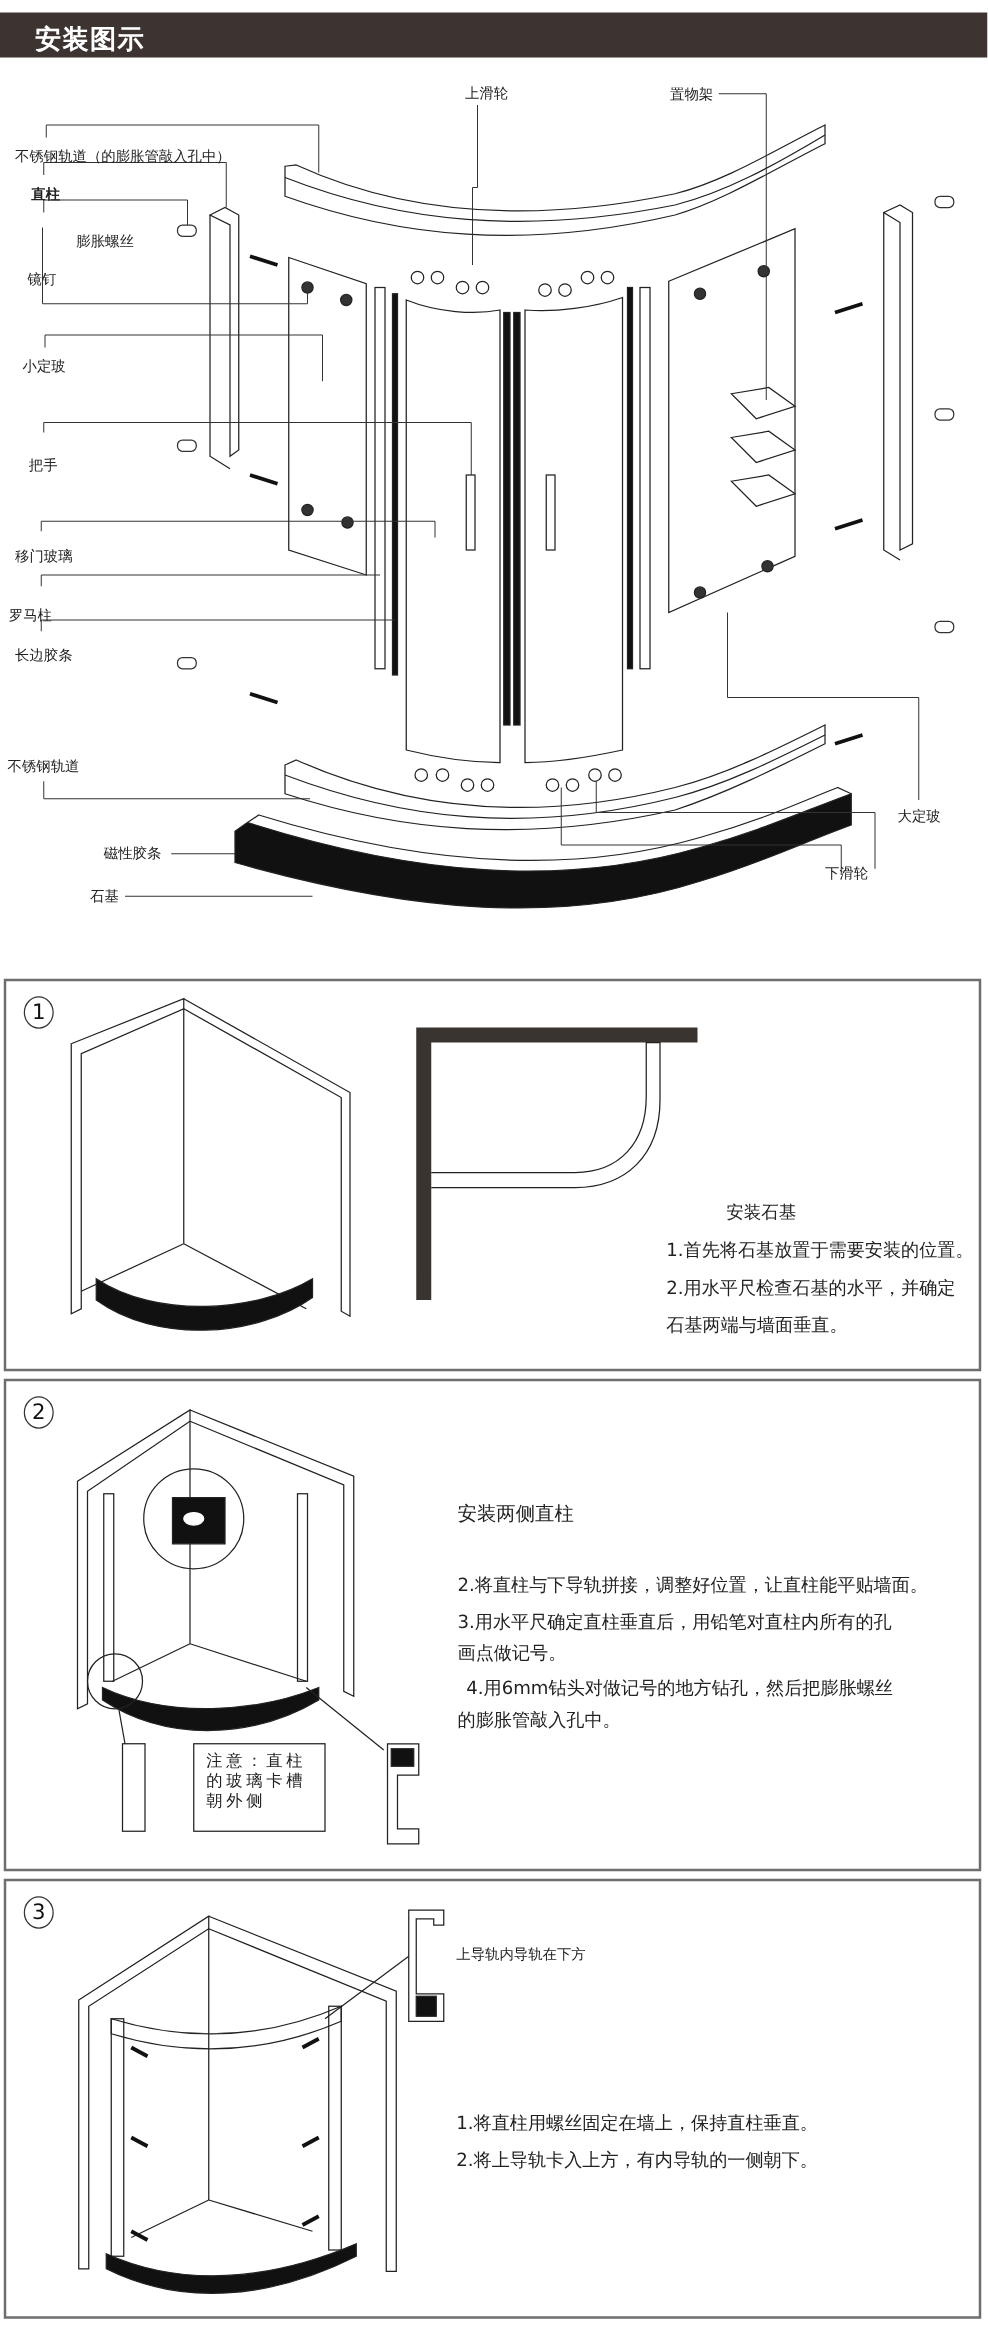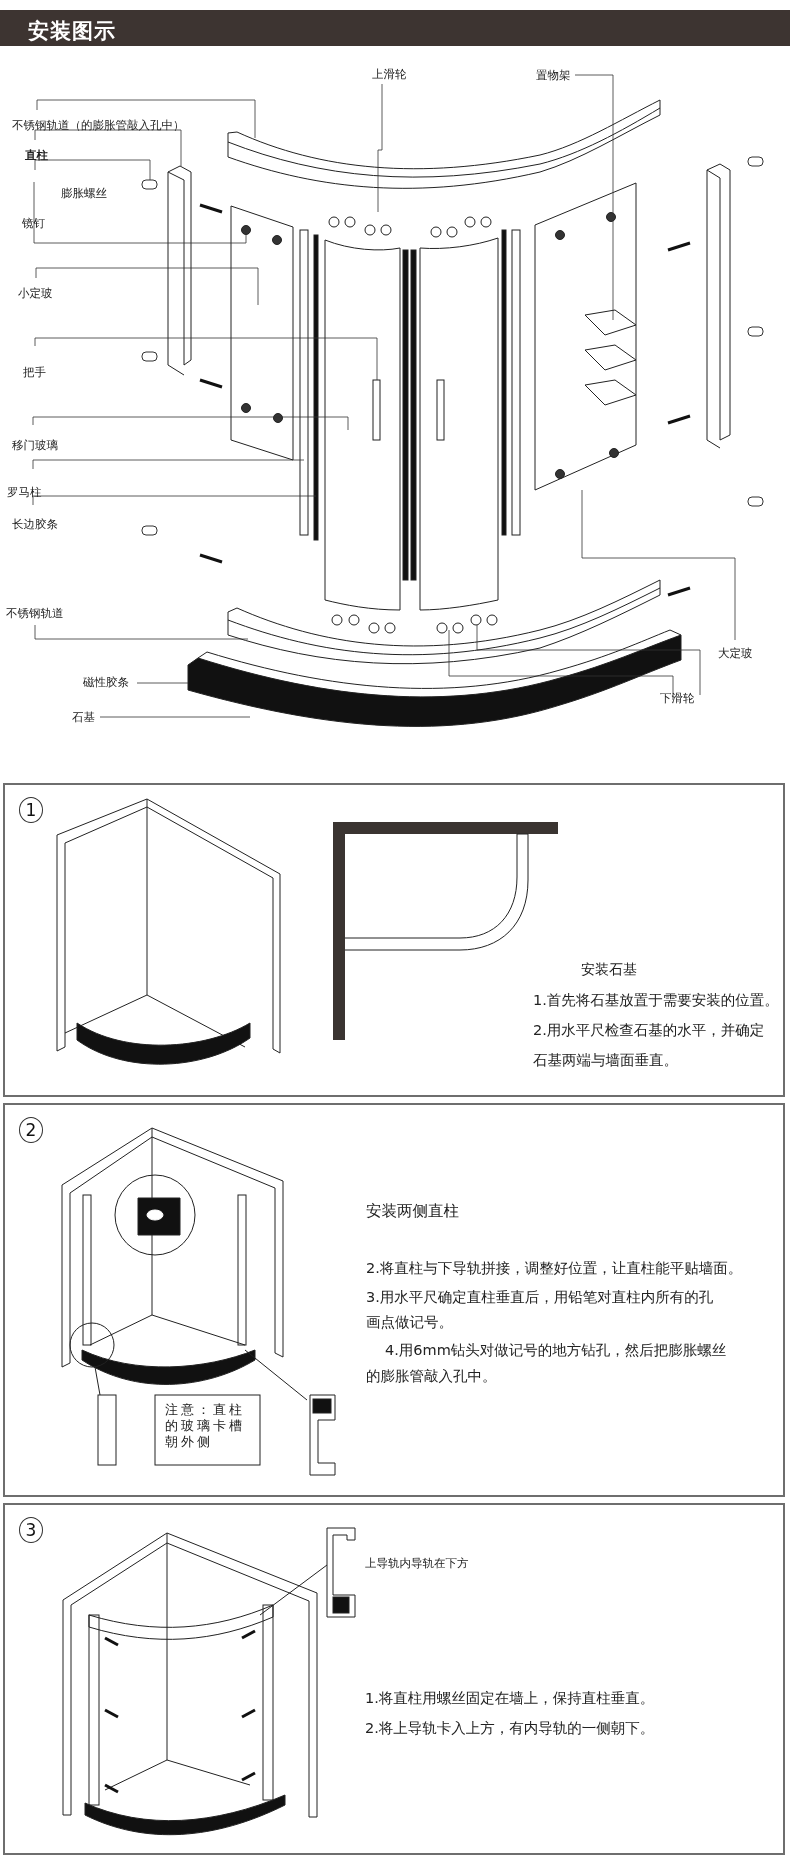--- a/index.html
+++ b/index.html
@@ -187,21 +187,21 @@
   </svg>
   <div class="note" style="left:160px;top:297px;">
     <div>注意：直柱</div>
     <div>的玻璃卡槽</div>
     <div>朝外侧</div>
   </div>
   <span class="stxt" style="left:361px;top:96px;font-size:15.5px;">安装两侧直柱</span>
   <span class="stxt" style="left:361px;top:154px;">2.将直柱与下导轨拼接，调整好位置，让直柱能平贴墙面。</span>
   <span class="stxt" style="left:361px;top:183px;">3.用水平尺确定直柱垂直后，用铅笔对直柱内所有的孔</span>
   <span class="stxt" style="left:361px;top:208px;"> 画点做记号。</span>
-  <span class="stxt" style="left:380px;top:236px;">4.用6mm钻头对做记号的地方钻孔，然后把膨胀螺丝</span>
+  <span class="stxt" style="left:368px;top:236px;">4.用6mm钻头对做记号的地方钻孔，然后把膨胀螺丝</span>
   <span class="stxt" style="left:361px;top:262px;"> 的膨胀管敲入孔中。</span>
 </div>
 
 <div class="panel" style="top:1503px;height:352px;">
   <div class="num">3</div>
   <svg width="780" height="348" fill="none" stroke="#222" stroke-width="1">
     <path d="M58 95 L162 28 L162 38 L66 100 L66 310 L58 310 Z"></path>
     <path d="M162 28 L312 88 L312 312 L304 312 L304 96 L162 38"></path>
     <line x1="162" y1="38" x2="162" y2="255"></line>
     <line x1="162" y1="255" x2="100" y2="285"></line>

